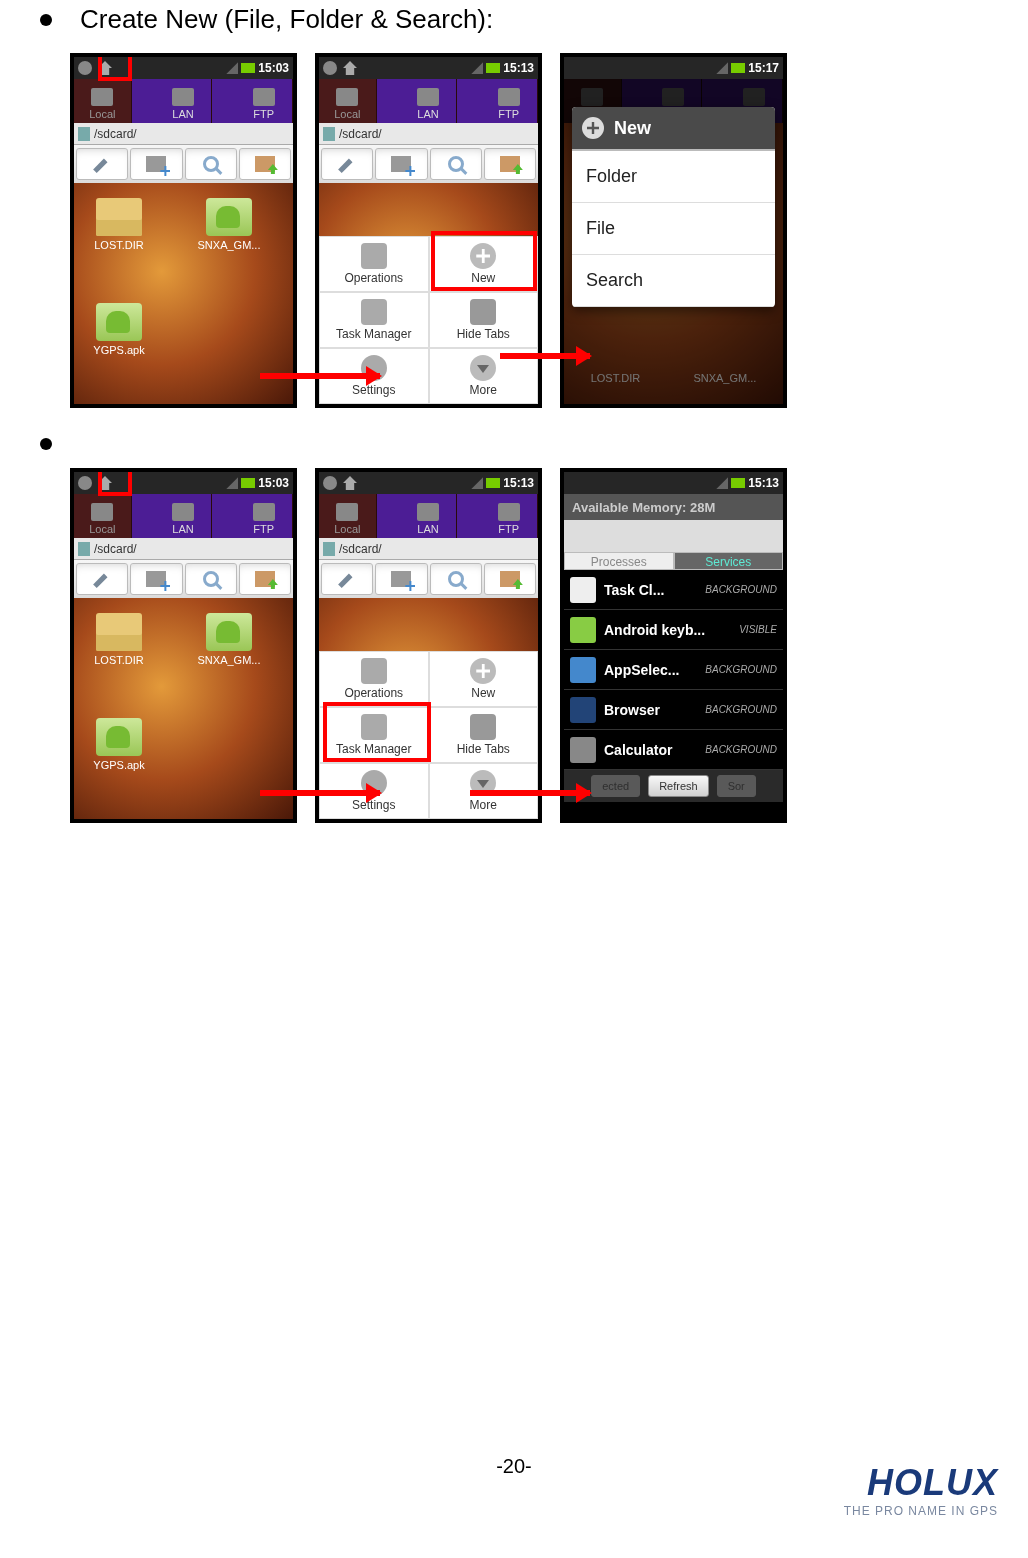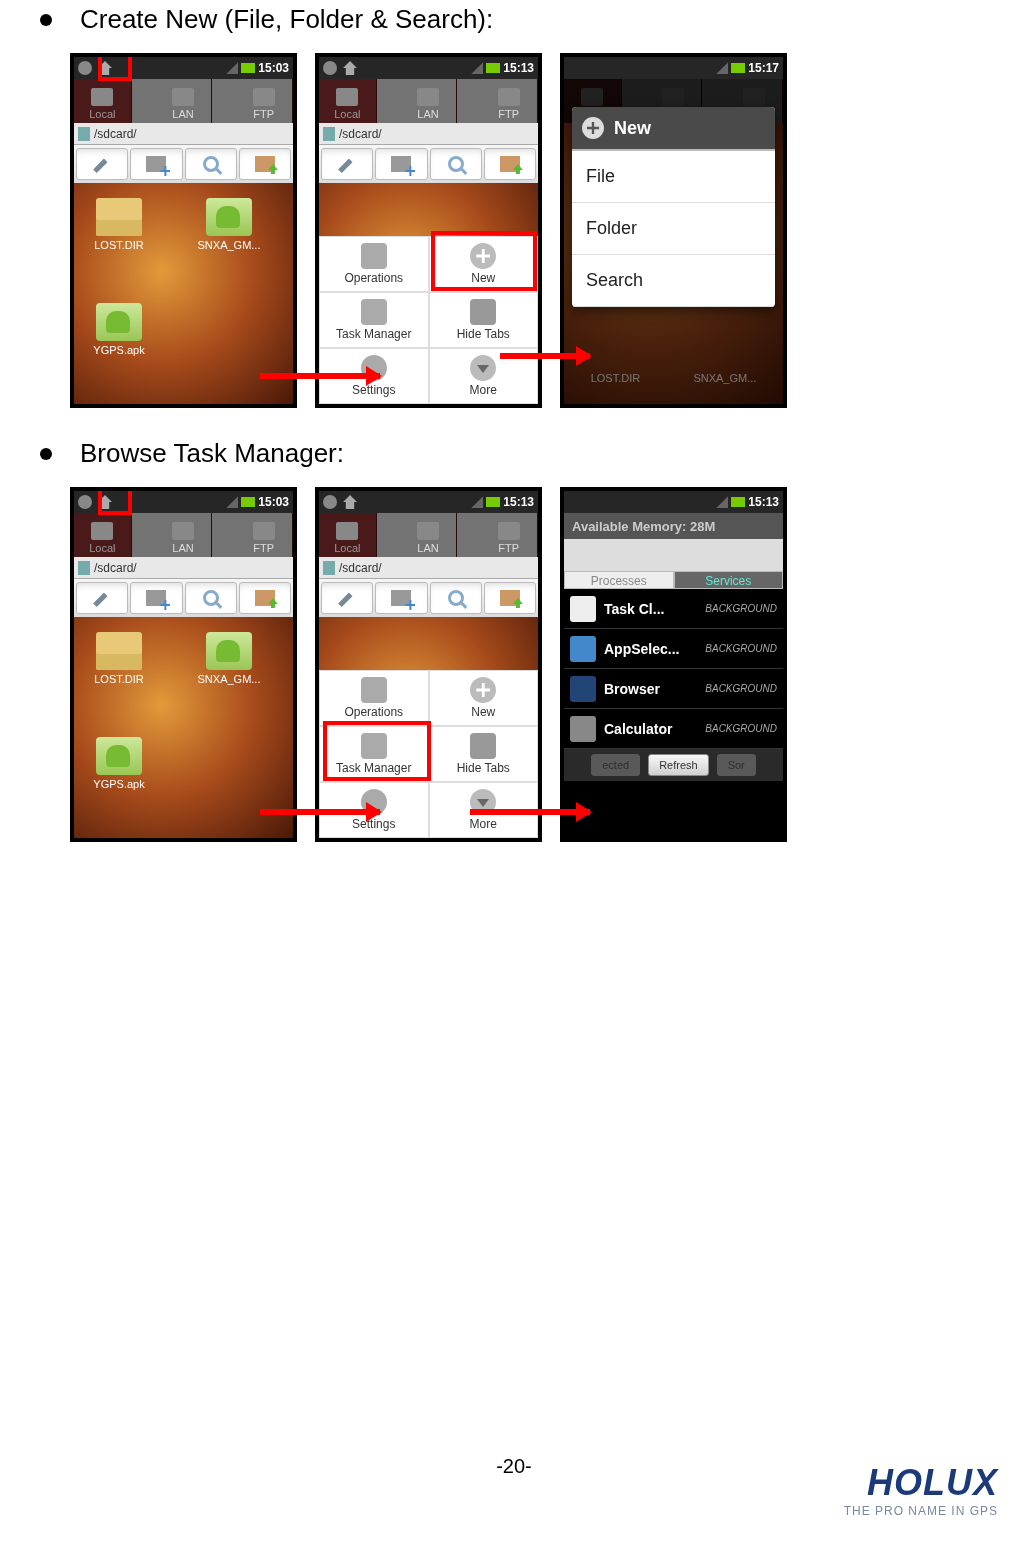--- a/index.html
+++ b/index.html
@@ -10,21 +10,21 @@
   .triptych { display: flex; gap: 18px; margin: 0 0 30px 70px; position: relative; }
   .phone { width: 227px; height: 355px; border: 4px solid #000; background: #000; position: relative; overflow: hidden; }
   .statusbar { height: 22px; background: #262626; display: flex; align-items: center; justify-content: flex-end; gap: 3px; padding: 0 4px; color:#fff; font-size: 12px; font-weight: bold; }
   .statusbar .left-icons { margin-right: auto; display:flex; gap:6px; }
   .circle-icon { width: 14px; height: 14px; border-radius: 50%; background:#888; display:inline-block; }
   .home-ic { width:14px; height:14px; background:#aaa; display:inline-block; clip-path: polygon(50% 0,100% 50%,80% 50%,80% 100%,20% 100%,20% 50%,0 50%); }
   .sig-ic { width:12px; height:12px; background:#666; display:inline-block; clip-path: polygon(0 100%,100% 0,100% 100%); }
   .batt-ic { width:14px; height:10px; background:#7c0; display:inline-block; }
   .tabs { height: 44px; display:flex; background:#4a1a1a; }
   .tab { flex:1; display:flex; flex-direction:column; align-items:center; justify-content:flex-end; font-size:11px; color:#999; border-right:1px solid #2a0a0a; padding-bottom:3px; }
-  .tab.active-lan, .tab.active-ftp { background:#737373; color:#ddd;padding-left:23px; }
+  .tab.active-lan, .tab.active-ftp { background:#4c1d95; color:#ddd;padding-left:23px; }
   .tab .t-ic { width:22px; height:18px; background:#888; margin-bottom:2px; border-radius:2px; }
   .pathbar { height:22px; background:#e8e8e8; color:#333; font-size:12px; display:flex; align-items:center; padding-left:4px; border-bottom:1px solid #aaa; }
   .pathbar .sd-ic { width:12px; height:14px; background:#7aa; margin-right:4px; }
   .toolbar { height:38px; background: linear-gradient(#f6f6f6,#dcdcdc); display:flex; gap:2px; padding:3px 2px; }
   .tb-btn { flex:1; background:#fff; border:1px solid #bbb; border-radius:3px; box-shadow: inset 0 6px 10px -6px #ccc; display:flex; align-items:center; justify-content:center; }
   .ic-edit { width:18px; height:18px; background:#789; clip-path: polygon(0 80%,60% 20%,80% 40%,20% 100%); }
   .ic-newf { width:20px; height:16px; background:#999; position:relative; }
   .ic-newf::after { content:""; position:absolute; right:-4px; bottom:-4px; width:10px; height:10px; background:#48c; clip-path: polygon(40% 0,60% 0,60% 40%,100% 40%,100% 60%,60% 60%,60% 100%,40% 100%,40% 60%,0 60%,0 40%,40% 40%); }
   .ic-search { width:16px; height:16px; border:3px solid #8ac; border-radius:50%; position:relative; }
   .ic-search::after { content:""; position:absolute; width:3px; height:8px; background:#8ac; right:-4px; bottom:-6px; transform:rotate(-45deg); }
@@ -235,33 +235,32 @@
         <span>LOST.DIR</span>
           <span>SNXA_GM...</span>
       </div>
     </div>
     <div class="dim" style="top:22px"></div>
     <div class="new-dialog">
       <div class="hdr">
           <span class="plus"></span>
           <span>New</span>
         </div>
+      <div class="opt">Folder</div>
       <div class="opt">File</div>
-      <div class="opt">Folder</div>
       <div class="opt">Search</div>
     </div>
   </div>
 
   <div class="red-arrow" style="left:190px; top:320px; width:120px;"></div>
   <div class="red-arrow" style="left:430px; top:300px; width:90px;"></div>
 </div>
 
 <div class="bullet-row">
   <div class="bullet"></div>
-  <div class="bullet-text">Browse Task Manager:</div>
 </div>
 
 <div class="triptych">
 
   <div class="phone">
     <div class="statusbar">
       <span class="left-icons">
           <span class="circle-icon"></span>
           <span class="home-ic"></span>
         </span>
@@ -400,20 +399,25 @@
           <span>Services</span>
         </div>
     </div>
     <div class="process-list">
       <div class="proc">
           <div class="pic" style="background:#eee;"></div>
           <div class="pname">Task Cl...</div>
           <div class="pstat">BACKGROUND</div>
         </div>
       <div class="proc">
+          <div class="pic" style="background:#8c4;"></div>
+          <div class="pname">Android keyb...</div>
+          <div class="pstat">VISIBLE</div>
+        </div>
+      <div class="proc">
           <div class="pic" style="background:#48c;"></div>
           <div class="pname">AppSelec...</div>
           <div class="pstat">BACKGROUND</div>
         </div>
       <div class="proc">
           <div class="pic" style="background:#247;"></div>
           <div class="pname">Browser</div>
           <div class="pstat">BACKGROUND</div>
         </div>
       <div class="proc">

